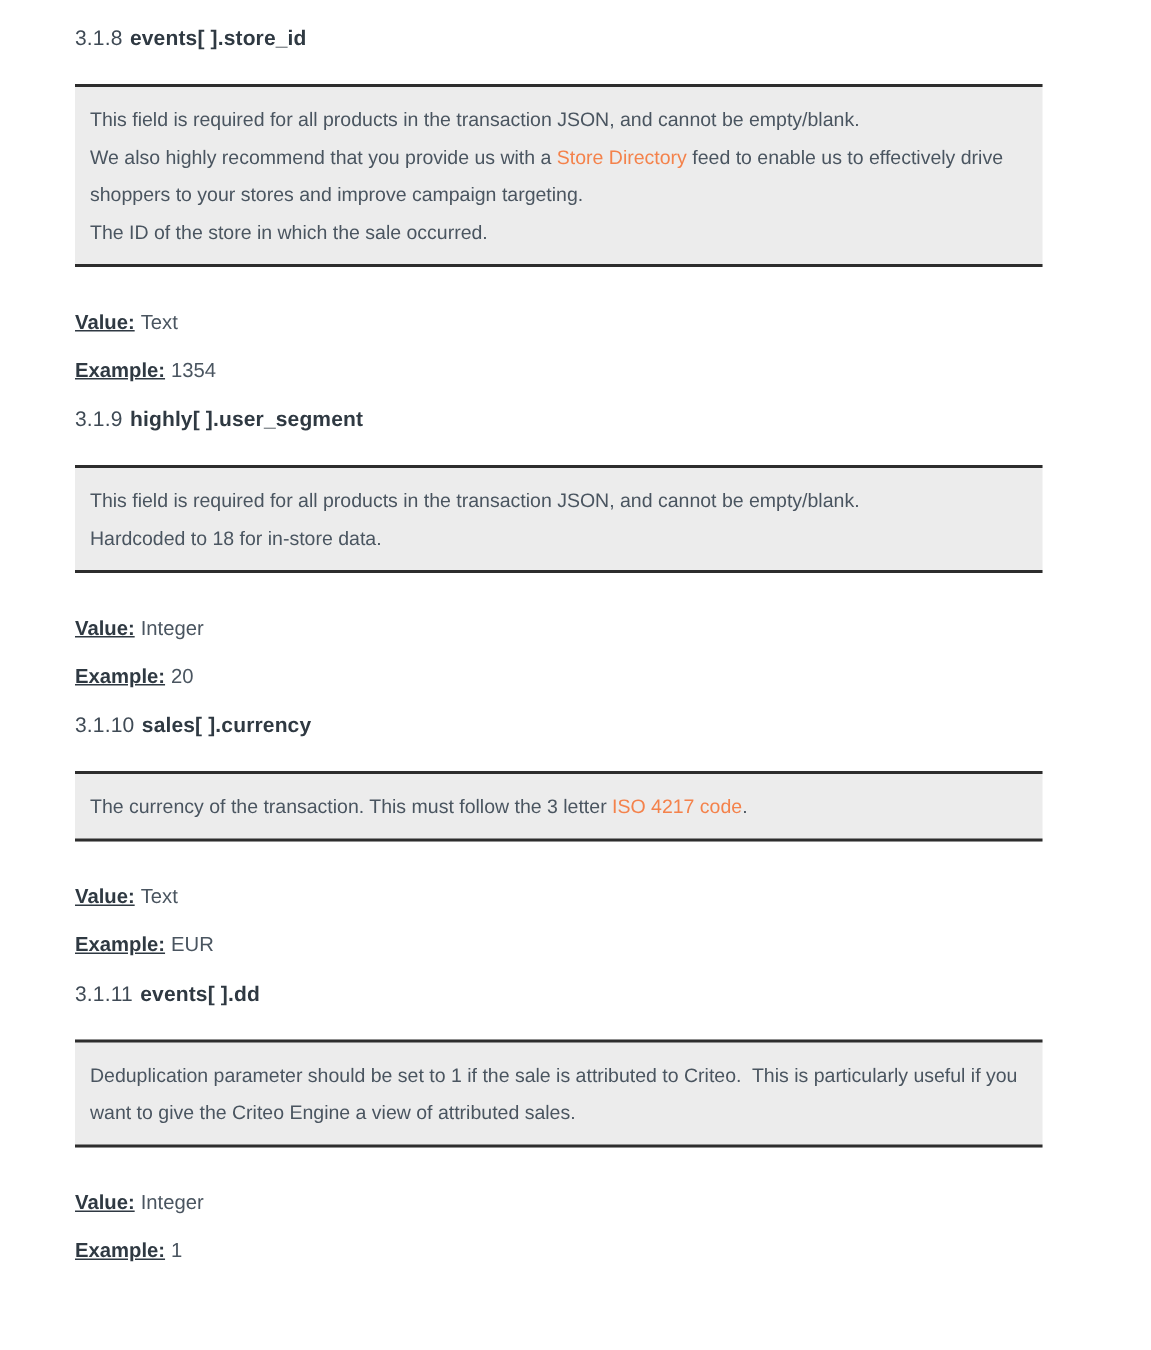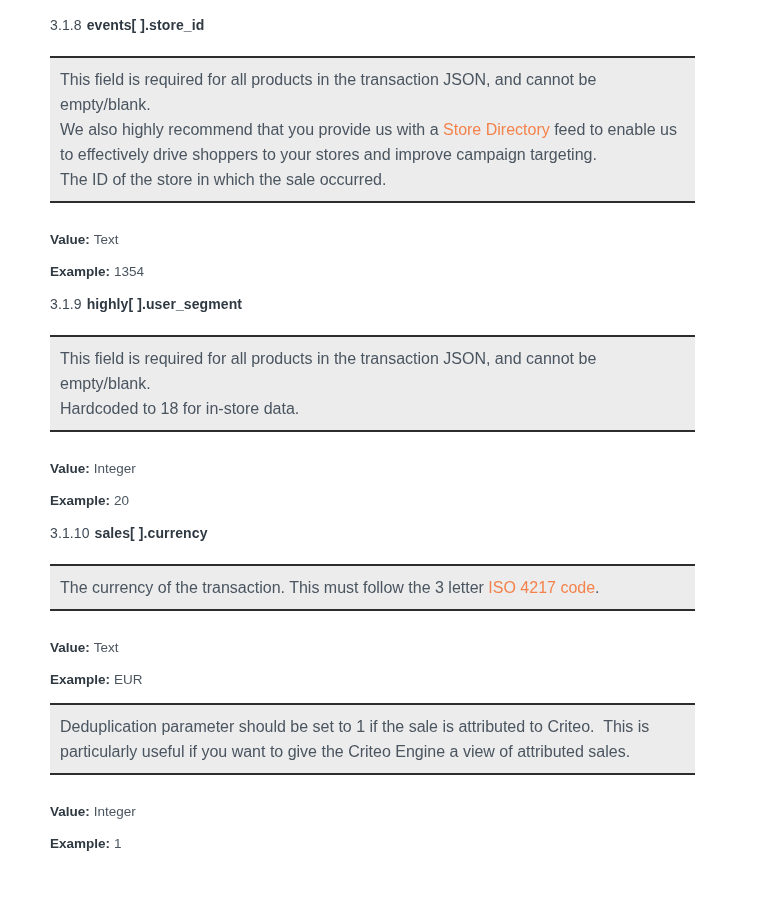--- a/index.html
+++ b/index.html
@@ -33,40 +33,41 @@
   .sec-num{font-weight:400;color:var(--heading-num);margin-right:5px;}
   .sec-field{font-weight:700;color:var(--heading-field);}
   .desc-box{
     background:var(--box-bg);
     border-top:2px solid var(--box-border);
     border-bottom:2px solid var(--box-border);
     padding:9px 10px;
     margin:0 0 28px 0;
   }
   .desc-box p{
-    font-size:16px;
+    font-size:13px;
     line-height:25px;
     color:var(--text);
     white-space:pre-wrap;
   }
   .desc-box .link{
     color:var(--link);
     text-decoration:none;
     cursor:pointer;
   }
   .meta{
     font-size:13.5px;
     line-height:17px;
     margin:0 0 15px 0;
     color:var(--text);
   }
   .meta .meta-label{
     font-weight:700;
     color:var(--heading-field);
     margin-right:4px;
+    text-decoration:underline;
   }
 </style>
 </head>
 <body>
 
 <main id="doc">
   <section class="field-section">
     <h3 class="heading">
       <span class="sec-num">3.1.8</span><span class="sec-field">events[ ].store_id</span>
     </h3>
@@ -108,20 +109,23 @@
       </div>
     <p class="meta">
       <strong class="meta-label">Value:</strong><span class="meta-val">Text</span>
     </p>
     <p class="meta">
       <strong class="meta-label">Example:</strong><span class="meta-val">EUR</span>
     </p>
   </section>
 
   <section class="field-section">
+    <h3 class="heading">
+      <span class="sec-num">3.1.11</span><span class="sec-field">events[ ].dd</span>
+    </h3>
     <div class="desc-box">
         <p><span>Deduplication parameter should be set to 1 if the sale is attributed to Criteo.  This is particularly useful if you want to give the Criteo Engine a view of attributed sales.</span></p>
       </div>
     <p class="meta">
       <strong class="meta-label">Value:</strong><span class="meta-val">Integer</span>
     </p>
     <p class="meta">
       <strong class="meta-label">Example:</strong><span class="meta-val">1</span>
     </p>
   </section>

